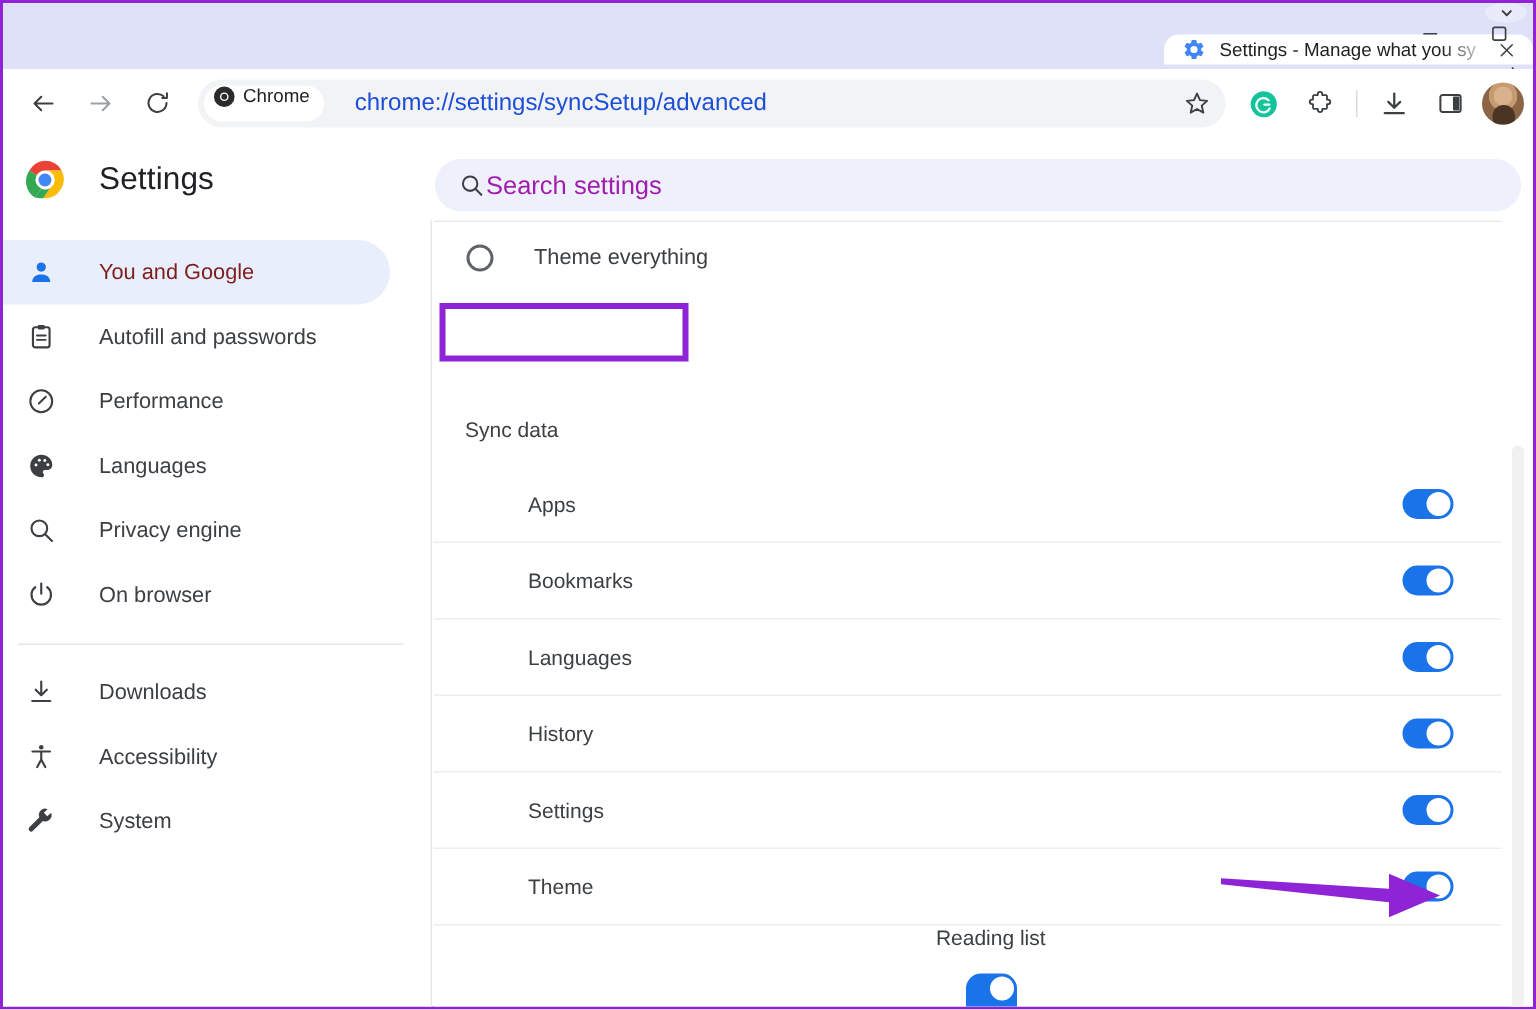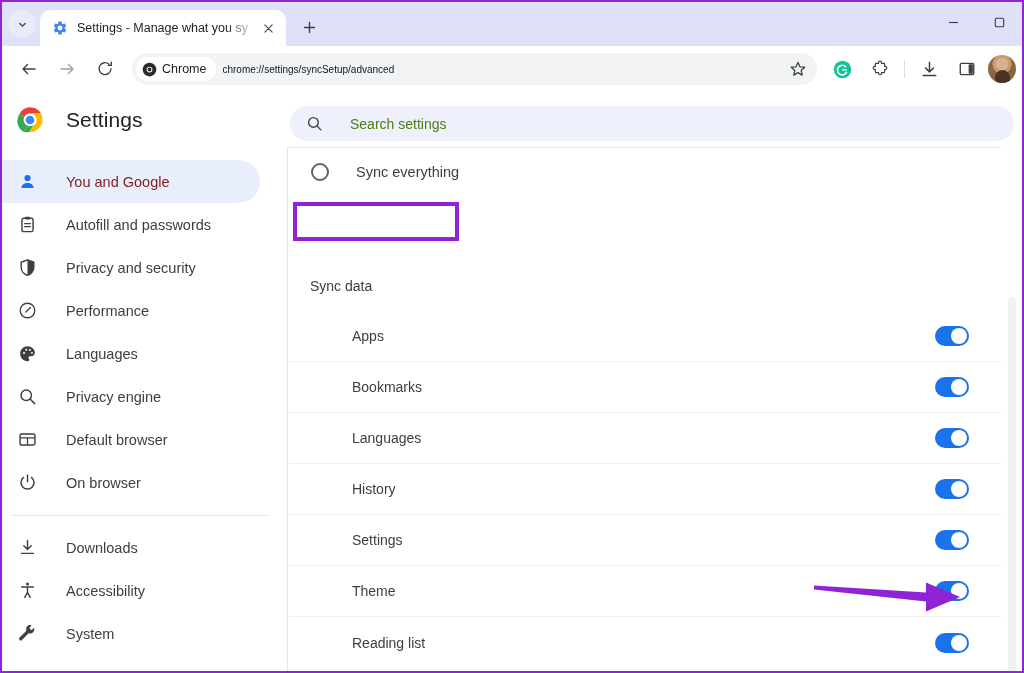--- a/index.html
+++ b/index.html
@@ -15,21 +15,21 @@
     border: 2px solid #8e24d6;
     background: #ffffff;
     overflow: hidden;
   }
 
   
   .tabstrip {
     position: absolute; left: 0; top: 0;
     width: 1020px; height: 44px;
     background: #dee1f7;
-    display: flex; align-items: flex-end;
+    display: flex; align-items: flex-end; flex-direction: column;
   }
   .tab-search-btn {
     width: 28px; height: 28px; margin: 0 4px 8px 6px;
     border-radius: 50%;
     display: flex; align-items: center; justify-content: center;
     background: #e9ebfb;
   }
   .tab-search-btn svg { display:block; }
   .tab {
     position: relative;
@@ -88,30 +88,30 @@
     border-radius: 16px;
     display: flex; align-items: center;
     margin: 0 6px 0 8px;
     padding: 0 4px 0 4px;
     min-width: 0;
   }
   .chrome-chip {
     height: 24px;
     background: #ffffff;
     border-radius: 12px;
-    display: flex; align-items: center;
+    display: flex; 
     padding: 0 10px 0 6px;
     flex: 0 0 auto;
   }
   .chrome-chip-label {
     font-size: 12.5px; color: #1f1f1f; margin-left: 5px; font-weight: 500;
   }
   .omnibox-url {
-    font-size: 10px; color: #0f172a;
-    margin-left: 6px;
+    font-size: 16px; color: #1d4ed8;
+    margin-left: 20px;
     white-space: nowrap; overflow: hidden;
     flex: 1 1 auto;
   }
   .star-btn {
     width: 30px; height: 30px; flex: 0 0 30px;
     display: flex; align-items: center; justify-content: center;
     border-radius: 50%;
   }
   .tb-divider {
     width: 1px; height: 18px; background: #dadce0; margin: 0 5px; flex: 0 0 1px;
@@ -144,21 +144,21 @@
     letter-spacing: .1px;
   }
   .search-settings {
     position: absolute; left: 288px; top: 104px;
     width: 724px; height: 35px;
     background: #eef1fb;
     border-radius: 18px;
     display: flex; align-items: center;
     padding-left: 16px;
   }
-  .search-settings-ph { font-size: 14px; color: #4d7c0f; margin-left: 27px; }
+  .search-settings-ph { font-size: 17px; color: #a21caf; margin-left: 1px; }
 
   
   .sidebar {
     position: absolute; left: 0; top: 145px;
     width: 286px; height: 526px;
     background: #ffffff;
     border-right: 1px solid #e6e6e6;
     padding-top: 13px;
     overflow: hidden;
   }
@@ -224,21 +224,21 @@
 
   .sync-list { margin-top: 17px; }
   .sync-row {
     height: 51px;
     display: flex; align-items: center;
     padding: 0 32px 0 63px;
     border-bottom: 1px solid #eeeeee;
     width: 712px;
     gap: 16px;
   }
-  .sync-row:last-child { border-bottom: none; }
+  .sync-row:last-child { border-bottom: none; flex-direction: column; }
   .sync-label { font-size: 14px; color: #3c4043; flex: 1 1 auto; }
   .toggle {
     width: 34px; height: 20px; flex: 0 0 34px;
     border-radius: 10px;
     background: #1a73e8;
     position: relative;
   }
   .toggle::after {
     content:''; position:absolute; right: 2px; top: 2px;
     width: 16px; height: 16px; border-radius: 50%;
@@ -416,29 +416,20 @@
       <span class="ni-icon">
         <svg width="19" height="19" viewBox="0 0 24 24">
           <rect x="5" y="4" width="14" height="17" rx="2" fill="none" stroke="#3c4043" stroke-width="1.8"></rect>
           <rect x="9" y="2.2" width="6" height="3.6" rx="1.1" fill="#3c4043"></rect>
           <path d="M8.3 11h7.4M8.3 14.6h7.4" stroke="#3c4043" stroke-width="1.6" stroke-linecap="round"></path>
         </svg>
       </span>
       <span class="ni-label">Autofill and passwords</span>
     </div>
 
-    <div class="nav-item">
-      <span class="ni-icon">
-        <svg width="19" height="19" viewBox="0 0 24 24">
-          <path d="M12 2.3l8 3.1v6.1c0 5-3.4 9.3-8 10.3-4.6-1-8-5.3-8-10.3V5.4z" fill="none" stroke="#3c4043" stroke-width="1.8" stroke-linejoin="round"></path>
-          <path d="M12 2.3l8 3.1v6.1c0 5-3.4 9.3-8 10.3z" fill="#3c4043"></path>
-        </svg>
-      </span>
-      <span class="ni-label">Privacy and security</span>
-    </div>
 
     <div class="nav-item">
       <span class="ni-icon">
         <svg width="19" height="19" viewBox="0 0 24 24">
           <circle cx="12" cy="12" r="9.2" fill="none" stroke="#3c4043" stroke-width="1.7"></circle>
           <path d="M15.8 8.2L10 13.9" stroke="#3c4043" stroke-width="1.7" stroke-linecap="round"></path>
         </svg>
       </span>
       <span class="ni-label">Performance</span>
     </div>
@@ -459,29 +450,20 @@
     <div class="nav-item">
       <span class="ni-icon">
         <svg width="19" height="19" viewBox="0 0 24 24">
           <circle cx="10.4" cy="10.4" r="6.6" fill="none" stroke="#3c4043" stroke-width="1.8"></circle>
           <path d="M15.3 15.3L21 21" stroke="#3c4043" stroke-width="1.8" stroke-linecap="round"></path>
         </svg>
       </span>
       <span class="ni-label">Privacy engine</span>
     </div>
 
-    <div class="nav-item">
-      <span class="ni-icon">
-        <svg width="19" height="19" viewBox="0 0 24 24">
-          <rect x="2.6" y="5" width="18.8" height="14" rx="1.8" fill="none" stroke="#3c4043" stroke-width="1.8"></rect>
-          <path d="M2.6 10h18.8M12 10v9" stroke="#3c4043" stroke-width="1.6"></path>
-        </svg>
-      </span>
-      <span class="ni-label">Default browser</span>
-    </div>
 
     <div class="nav-item">
       <span class="ni-icon">
         <svg width="19" height="19" viewBox="0 0 24 24">
           <path d="M12 2.6v8.6" stroke="#3c4043" stroke-width="1.8" stroke-linecap="round"></path>
           <path d="M7 5.6a8.2 8.2 0 1 0 10 0" fill="none" stroke="#3c4043" stroke-width="1.8" stroke-linecap="round"></path>
         </svg>
       </span>
       <span class="ni-label">On browser</span>
     </div>
@@ -517,21 +499,21 @@
       </span>
       <span class="ni-label">System</span>
     </div>
   </div>
 
   <div class="content">
     <div class="content-topline"></div>
 
     <div class="radio-row" style="margin-top:4px;">
       <span class="radio"></span>
-      <span class="radio-label">Sync everything</span>
+      <span class="radio-label">Theme everything</span>
     </div>
 
     <div class="radio-row" style="margin-top:11px;">
       <span class="radio checked"></span>
       <span class="radio-label">Customize sync</span>
     </div>
 
     <div class="section-title">Sync data</div>
 
     <div class="sync-list">

